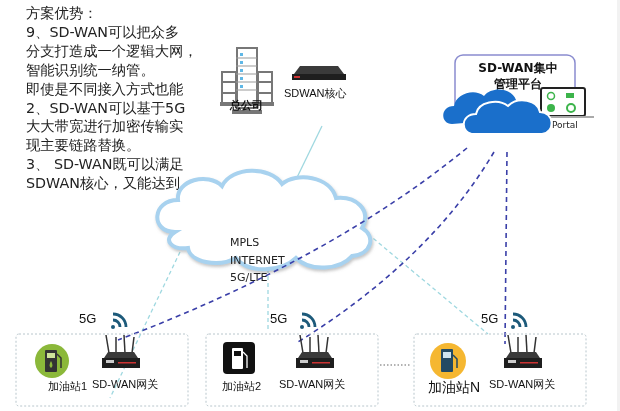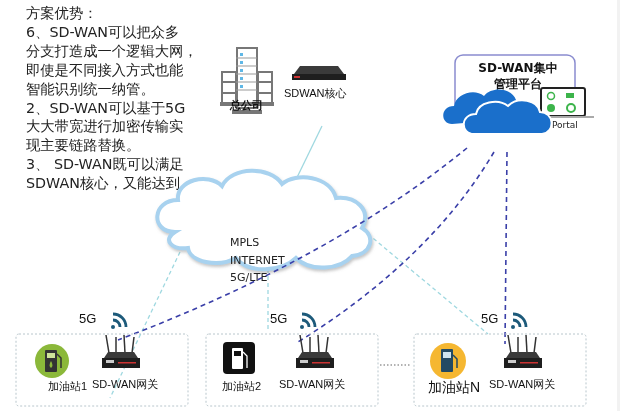--- a/index.html
+++ b/index.html
@@ -10,24 +10,24 @@
   #advantages div { white-space:nowrap; }
   svg.main { position:absolute; left:0; top:0; }
   .lbl { font-family:"Liberation Sans", sans-serif; color:#111; white-space:nowrap; }
   .right-edge { position:absolute; right:0; top:0; width:3px; height:411px; background:#f2f2f2; }
 </style>
 </head>
 <body>
 
 <div id="advantages" class="abs">
   <div>方案优势：</div>
-  <div>6、SD-WAN可以把众多</div>
+  <div>9、SD-WAN可以把众多</div>
   <div>分支打造成一个逻辑大网，</div>
+  <div>智能识别统一纳管。</div>
   <div>即使是不同接入方式也能</div>
-  <div>智能识别统一纳管。</div>
   <div>2、SD-WAN可以基于5G</div>
   <div>大大带宽进行加密传输实</div>
   <div>现主要链路替换。</div>
   <div>3、 SD-WAN既可以满足</div>
   <div>SDWAN核心，又能达到</div>
 </div>
 
 <svg class="main" width="620" height="411" viewBox="0 0 620 411">
   <defs>
     <filter id="sh" x="-10%" y="-10%" width="130%" height="140%">

